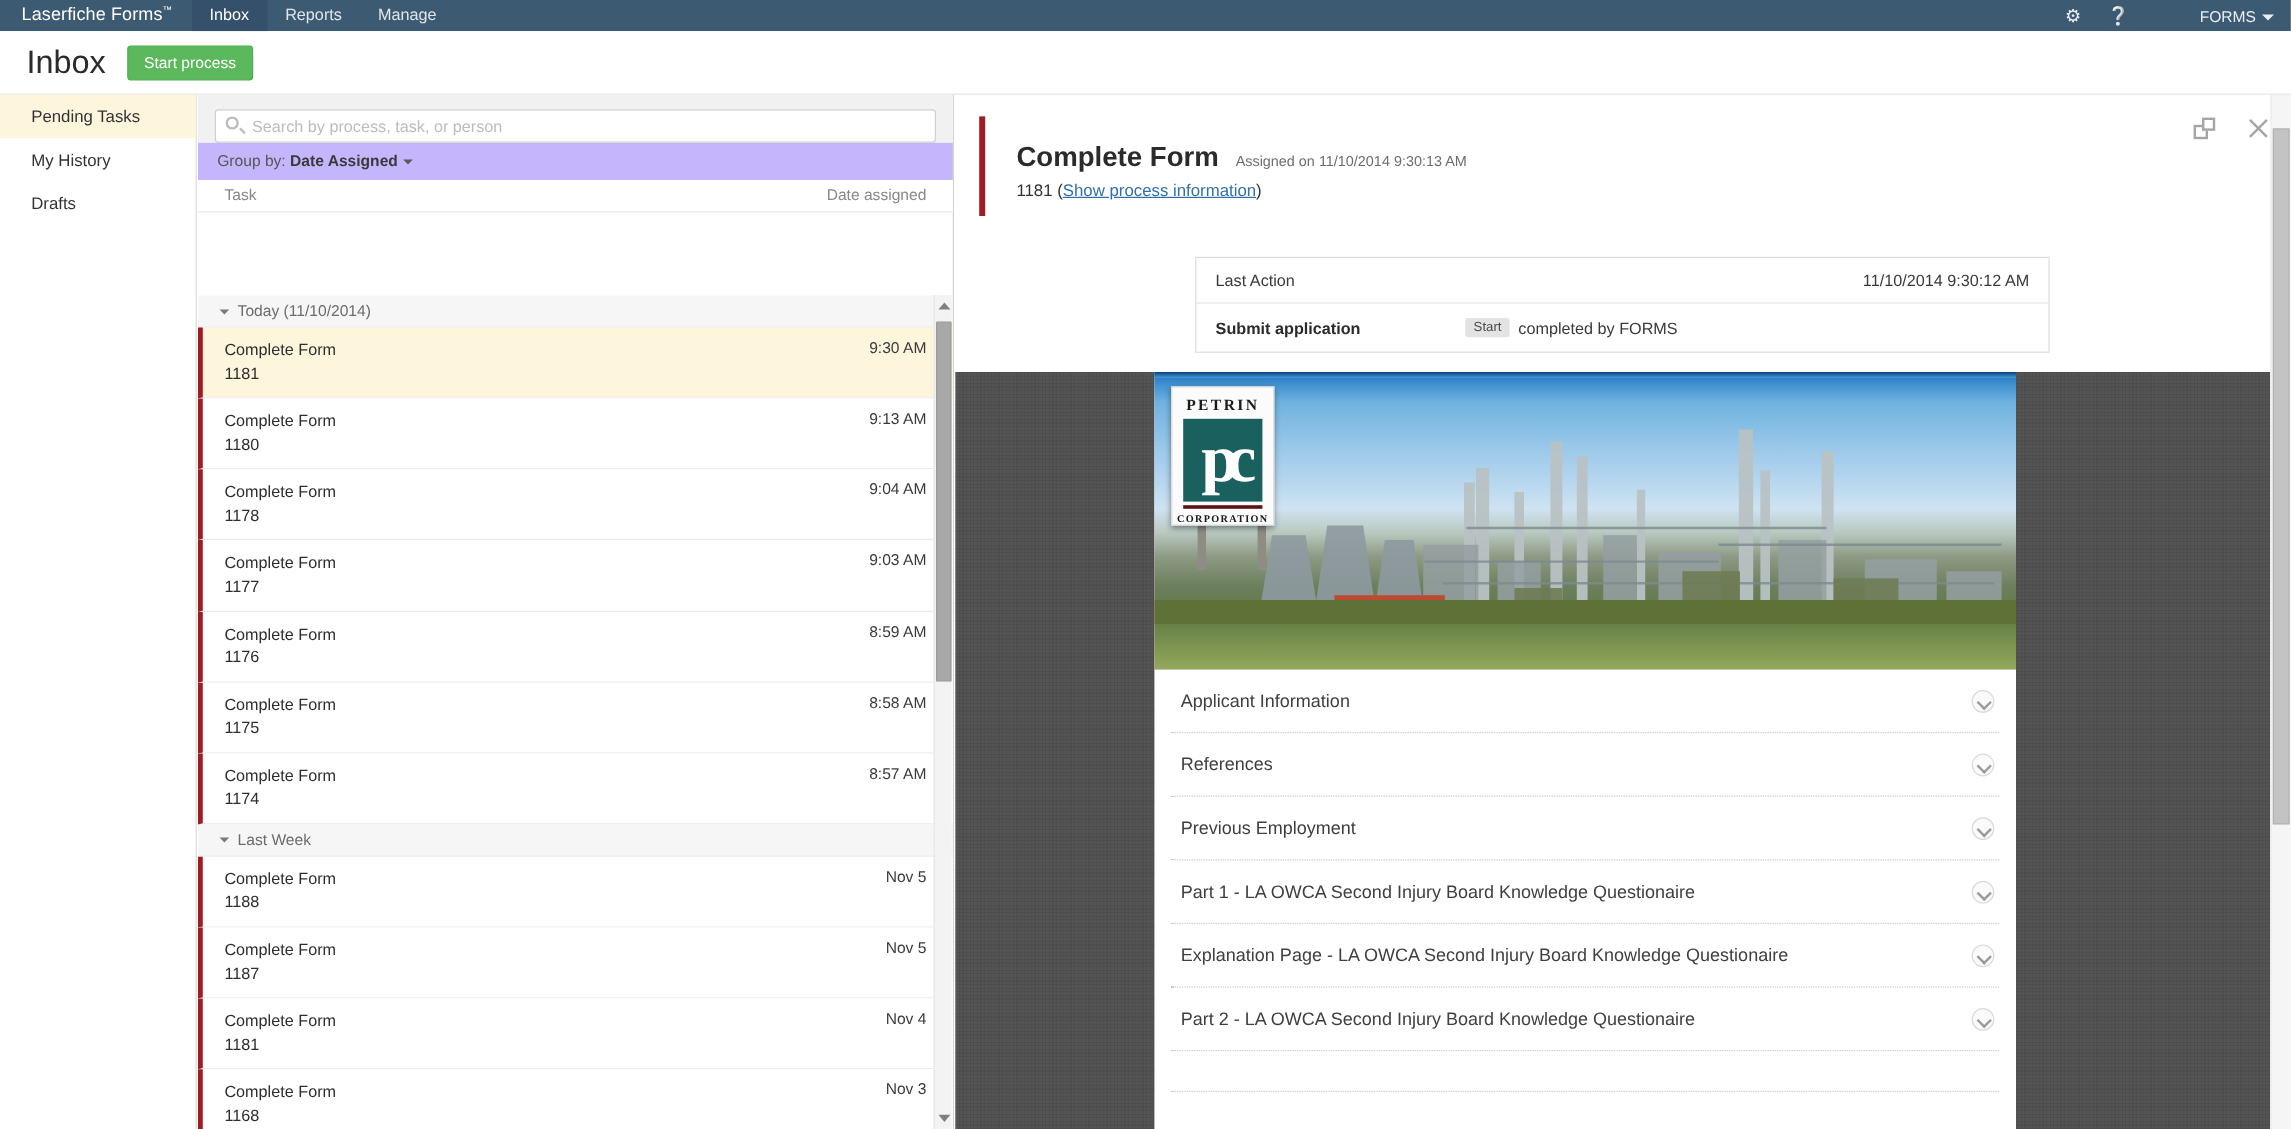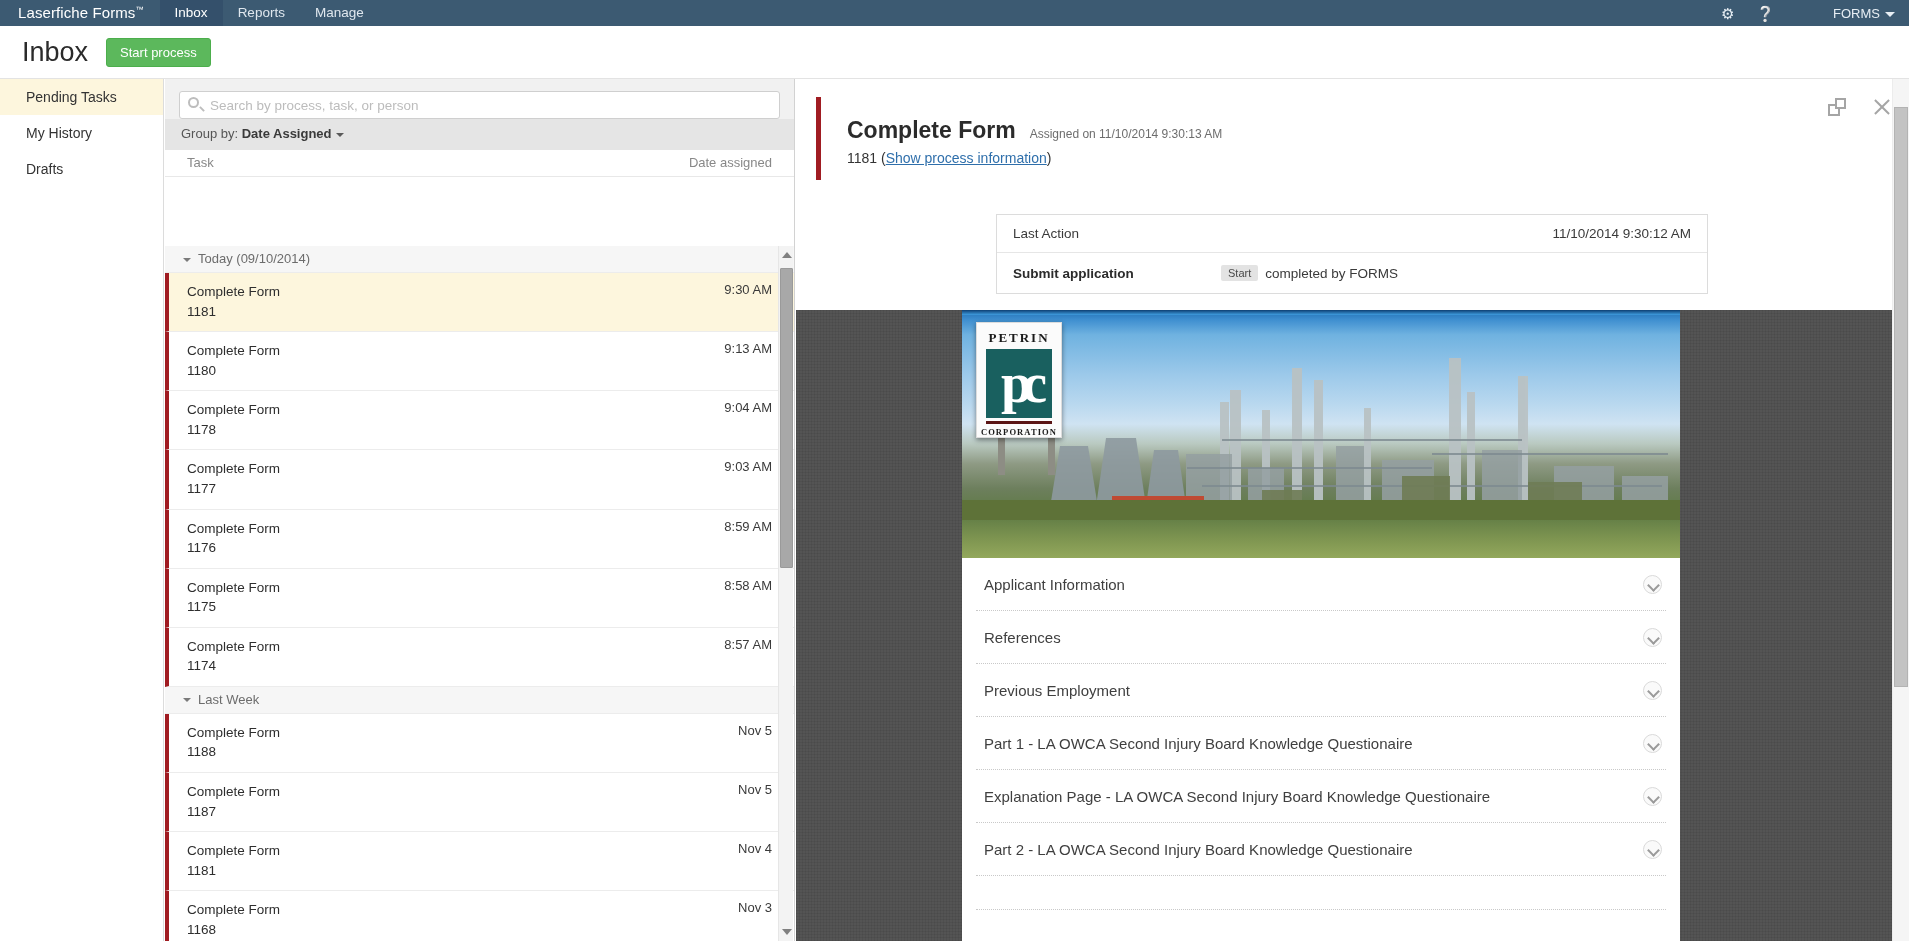--- a/index.html
+++ b/index.html
@@ -85,21 +85,21 @@
     width: 6px; height: 2px; background: #bdbdbd;
     transform: rotate(45deg);
   }
   .searchbox input {
     border: 0; outline: 0; width: 100%; height: 100%;
     padding-left: 30px; font-size: 13.5px; color: #555;
     font-family: "Liberation Sans", sans-serif; background: transparent;
   }
   .searchbox input::placeholder { color: #bcbcbc; }
   .groupby {
-    background: #e5e5e5; padding: 7px 0 9px 16px; font-size: 13px; color: #555;
+    background: #c4b5fd; padding: 7px 0 9px 16px; font-size: 13px; color: #555;
   }
   .groupby .gb-val { font-weight: bold; color: #3a3a3a; cursor: pointer; }
   .gb-caret {
     display: inline-block; width: 0; height: 0; margin-left: 4px;
     border-left: 4px solid transparent; border-right: 4px solid transparent;
     border-top: 4px solid #5a5a5a; vertical-align: middle;
   }
   .list-head {
     display: flex; font-size: 13px; color: #888;
     padding: 5px 0 6px 0; border-bottom: 1px solid #e8e8e8;
@@ -331,21 +331,21 @@
     <span class="gb-val"><span>Date Assigned</span><span class="gb-caret"></span></span>
   </div>
   <div class="list-head">
     <div class="h-task">Task</div>
     <div class="h-date">Date assigned</div>
   </div>
 
   <div class="listscroll">
 
     <div class="group-head">
-      <span class="group-caret"></span><span>Today (09/10/2014)</span>
+      <span class="group-caret"></span><span>Today (11/10/2014)</span>
     </div>
     <div class="task-row selected">
       <div class="task-main">
         <div class="task-name">Complete Form</div>
         <div class="task-id">1181</div>
       </div>
       <div class="task-date">9:30 AM</div>
     </div>
     <div class="task-row">
       <div class="task-main">

